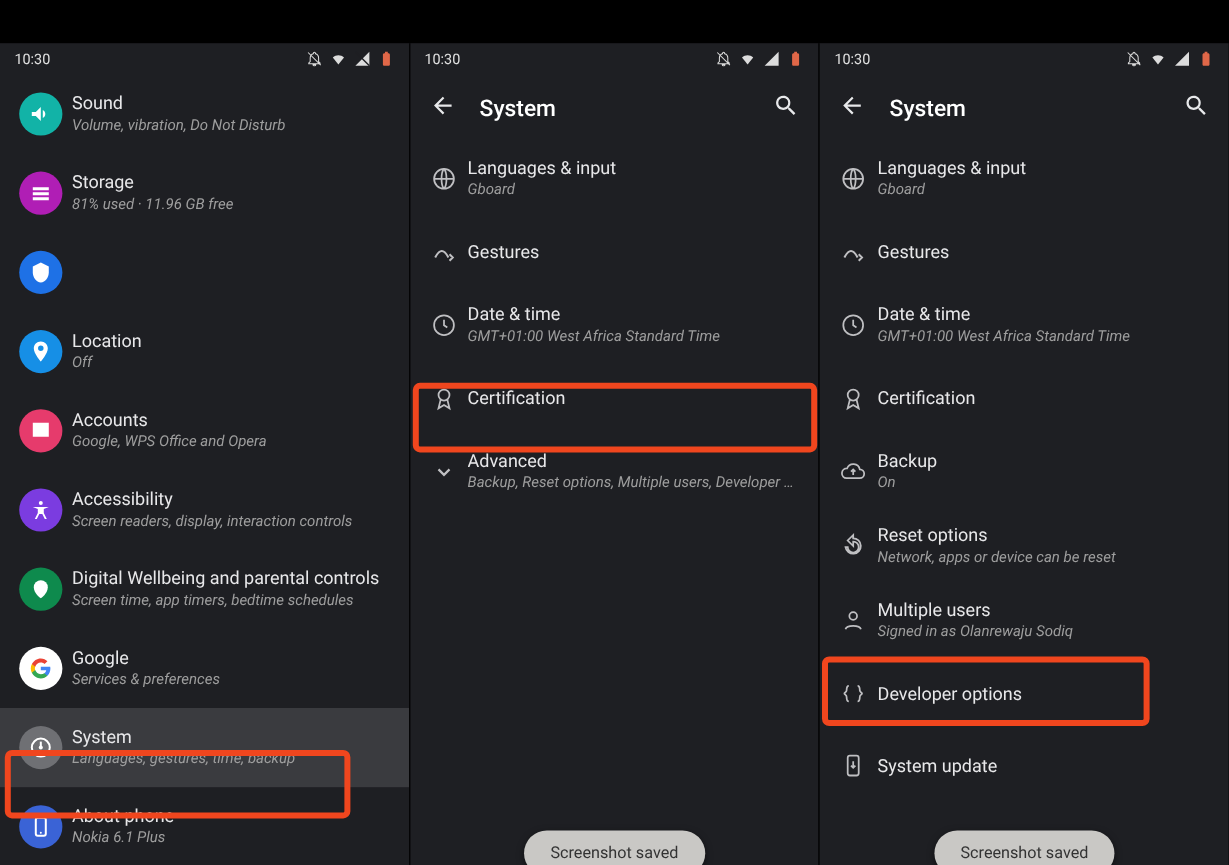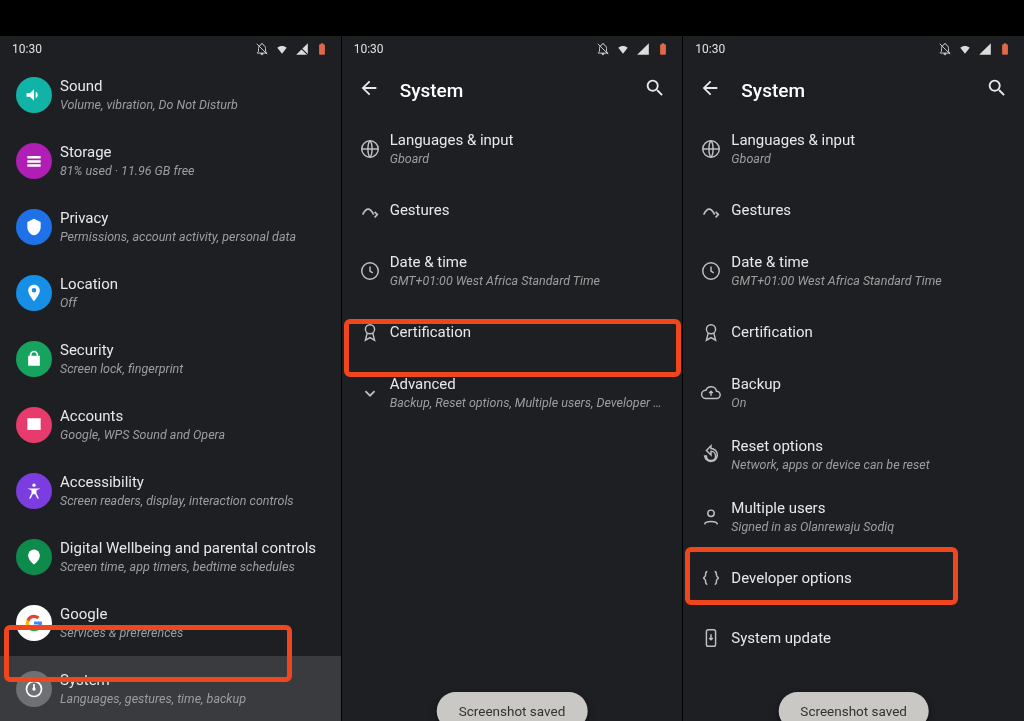--- a/index.html
+++ b/index.html
@@ -110,59 +110,44 @@
             <div class="secondary">81% used · 11.96 GB free</div>
           </div>
       </div>
 
       <div class="item">
         <span class="icon circle c-blue">
             <svg viewBox="0 0 24 24">
               <path d="M12 2l8 4v6c0 5-3.5 9.5-8 10-4.5-.5-8-5-8-10V6l8-4z"></path>
             </svg>
           </span>
-        <div class="texts">
-            <div class="primary">Privacy</div>
-            <div class="secondary">Permissions, account activity, personal data</div>
-          </div>
       </div>
 
       <div class="item">
         <span class="icon circle c-blue2">
             <svg viewBox="0 0 24 24">
               <path d="M12 2C8 2 5 5 5 9c0 5 7 13 7 13s7-8 7-13c0-4-3-7-7-7zm0 9.5A2.5 2.5 0 1112 6a2.5 2.5 0 010 5.5z"></path>
             </svg>
           </span>
         <div class="texts">
             <div class="primary">Location</div>
             <div class="secondary">Off</div>
           </div>
       </div>
 
-      <div class="item">
-        <span class="icon circle c-green">
-            <svg viewBox="0 0 24 24">
-              <path d="M17 8V7a5 5 0 00-10 0v1H5v12h14V8h-2zm-8-1a3 3 0 016 0v1H9V7z"></path>
-            </svg>
-          </span>
-        <div class="texts">
-            <div class="primary">Security</div>
-            <div class="secondary">Screen lock, fingerprint</div>
-          </div>
-      </div>
 
       <div class="item">
         <span class="icon circle c-pink">
             <svg viewBox="0 0 24 24">
               <path d="M4 4h16v14H4zM4 18l8-6 8 6"></path>
             </svg>
           </span>
         <div class="texts">
             <div class="primary">Accounts</div>
-            <div class="secondary">Google, WPS Sound and Opera</div>
+            <div class="secondary">Google, WPS Office and Opera</div>
           </div>
       </div>
 
       <div class="item">
         <span class="icon circle c-violet">
             <svg viewBox="0 0 24 24">
               <circle cx="12" cy="5" r="2"></circle>
               <path d="M4 9h16l-5 2v4l3 6h-2l-2.5-5h-3L8 21H6l3-6v-4L4 9z"></path>
             </svg>
           </span>

